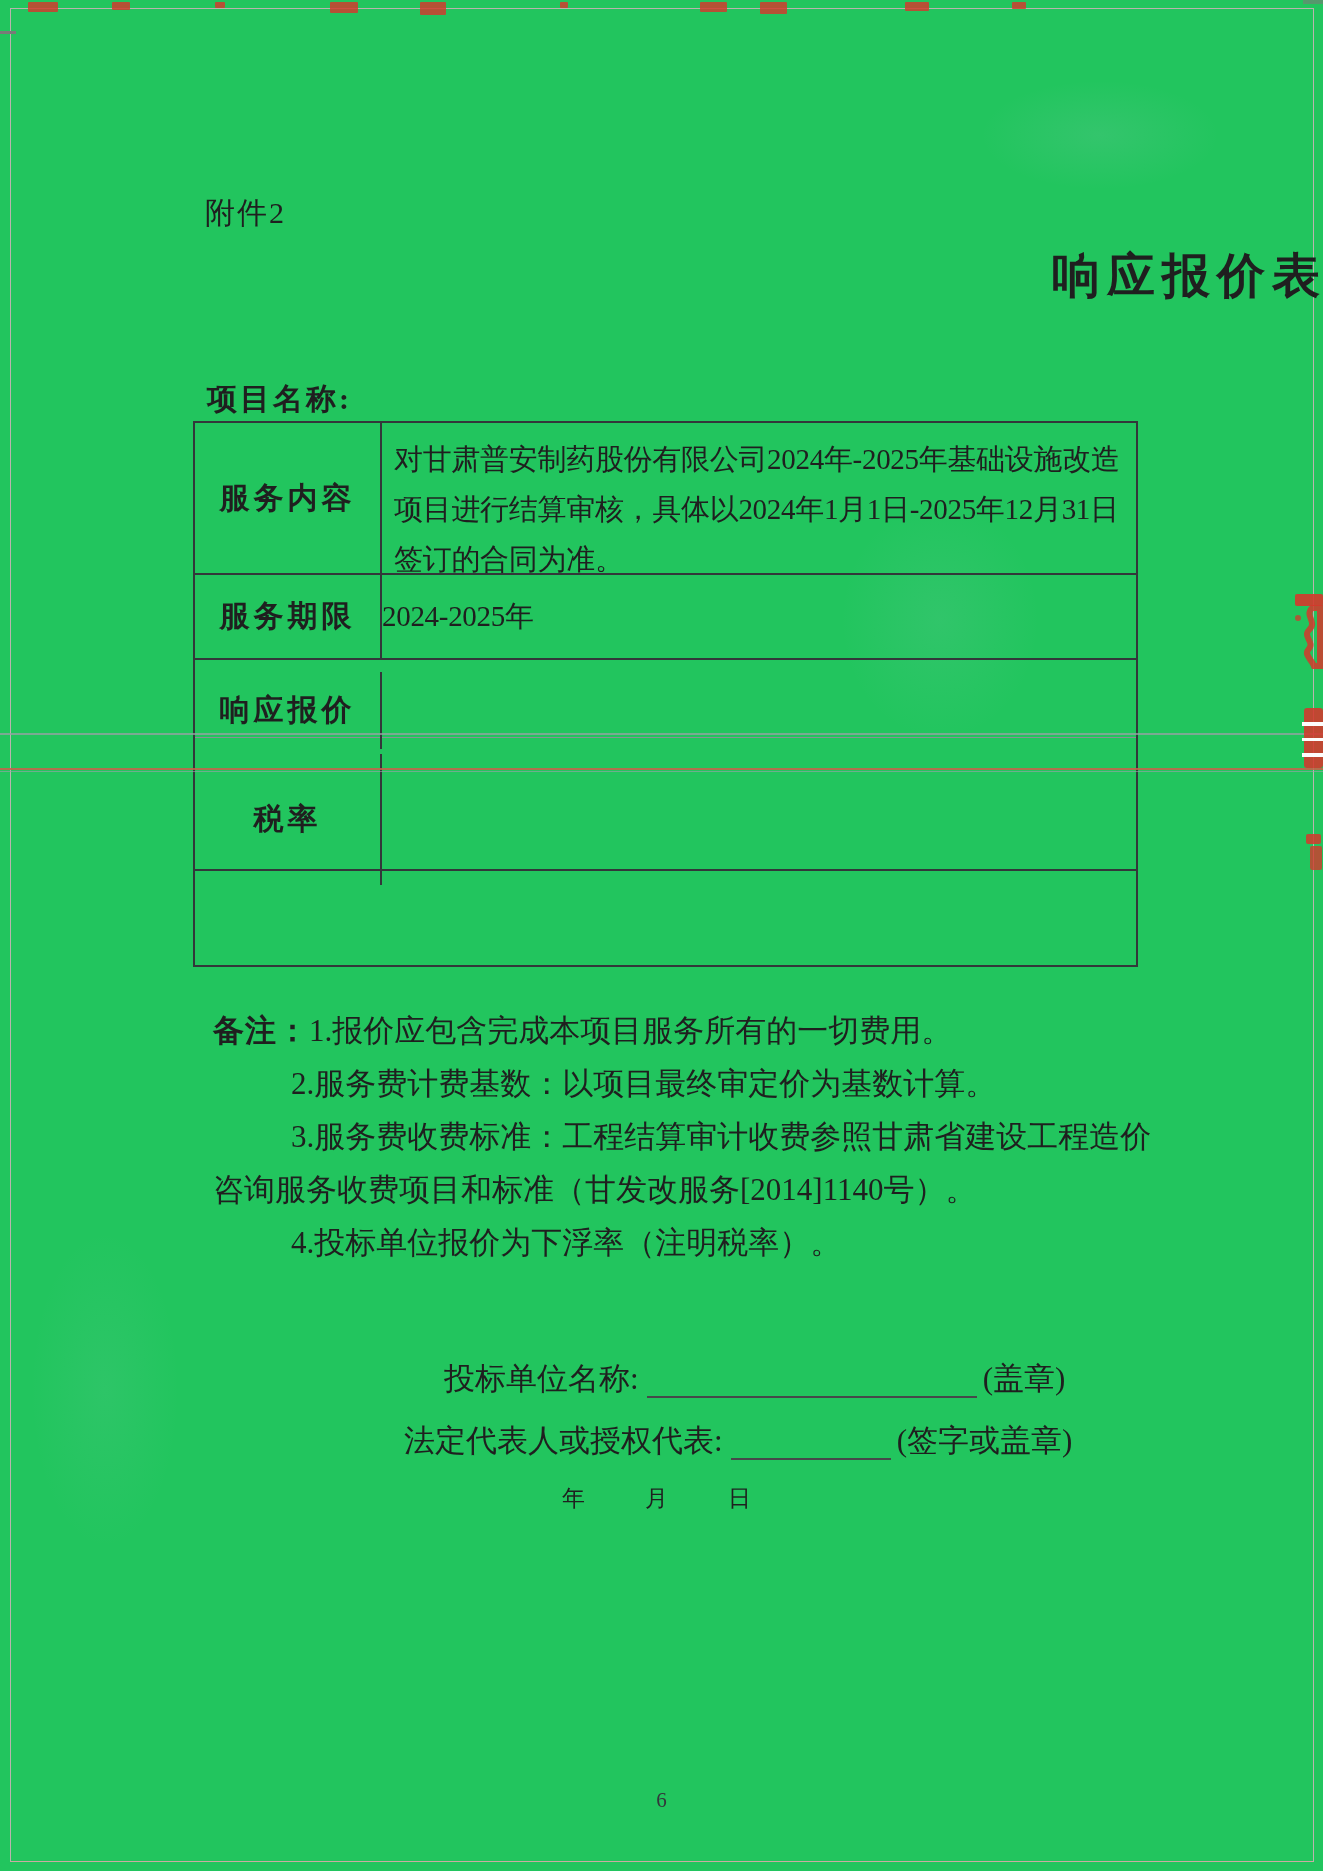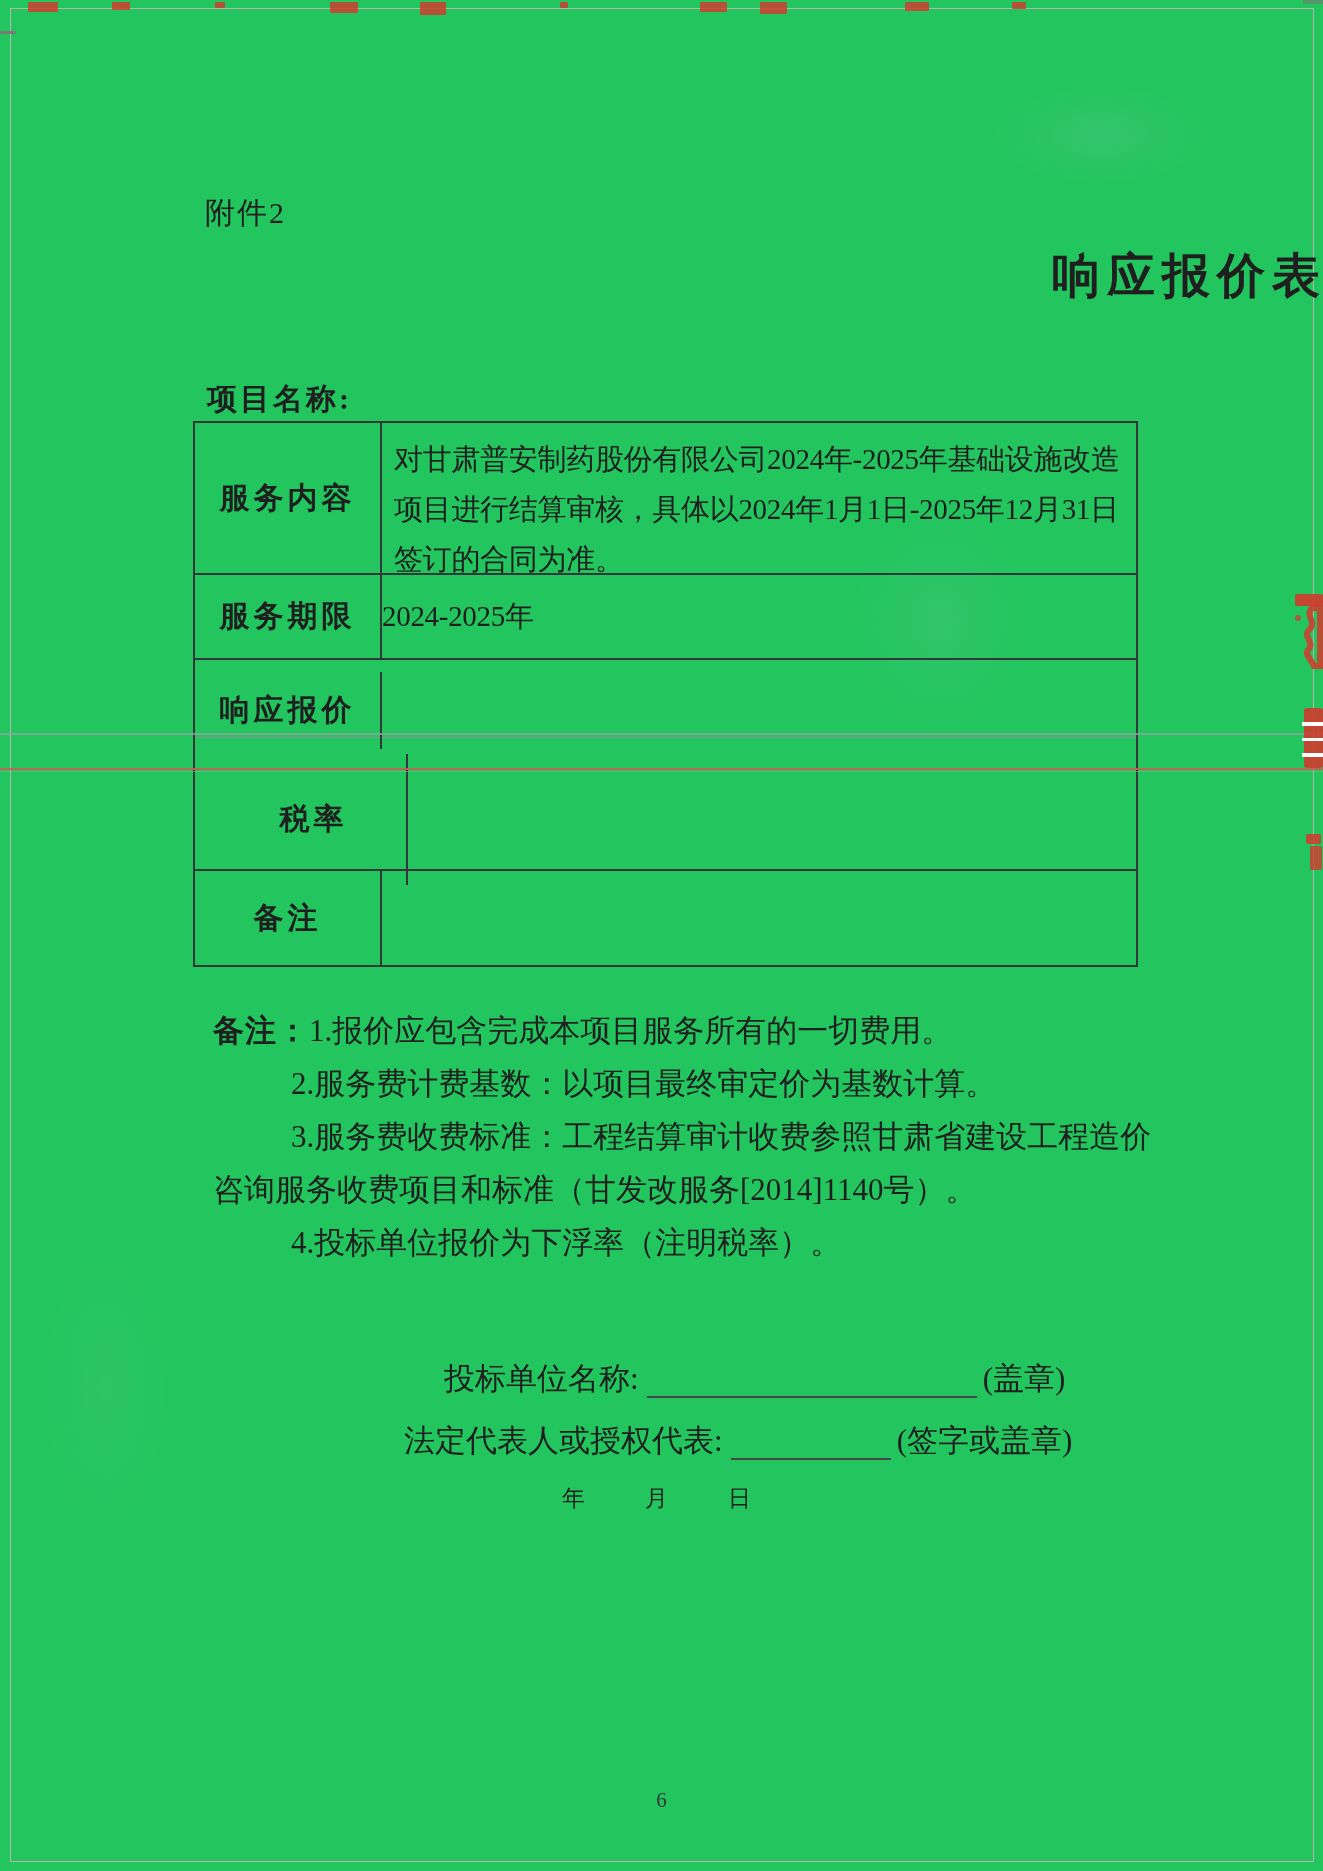--- a/index.html
+++ b/index.html
@@ -57,21 +57,21 @@
   }
   .td{flex:1;font-size:29px;letter-spacing:-.3px;}
   .r1{height:150px;}
   .r2{height:83px;}
   .r3{height:77px;}
   .r4{height:131px;}
   .r5{height:94px;}
   .r1 .td{padding:11px 14px 0 12px;line-height:50px;}
   .r2 .td{display:flex;align-items:center;}
   .low1{transform:translateY(12px);}
-  .low2{transform:translateY(16px);padding-left:26px;}
+  .low2{transform:translateY(16px);}
   
   .seam-g1{position:absolute;left:0;top:733px;width:1323px;height:2px;background:var(--seam-gray);opacity:.75;}
   .seam-r{position:absolute;left:0;top:768px;width:1323px;height:2px;background:var(--seam-red);opacity:.85;}
   .seam-g2{position:absolute;left:0;top:771px;width:1323px;height:1px;background:var(--seam-gray);opacity:.65;}
   
   .notes{position:absolute;left:213px;top:1004px;width:945px;font-size:31px;line-height:53px;}
   .notes p{margin:0;}
   .notes .lead b{font-weight:700;letter-spacing:1px;}
   .notes .indent{text-indent:78px;}
   
@@ -126,21 +126,20 @@
     </div>
     <div class="tr r3">
       <div class="th low1">响应报价</div>
       <div class="td"></div>
     </div>
     <div class="tr r4 seam-top">
       <div class="th low2">税率</div>
       <div class="td"></div>
     </div>
     <div class="tr r5">
-      <div class="th">备注</div>
       <div class="td"></div>
     </div>
   </div>
 
   <div class="seam-g1"></div>
   <div class="seam-r"></div>
   <div class="seam-g2"></div>
 
   <div class="notes">
     <p class="lead"><b>备注：</b><span>1.报价应包含完成本项目服务所有的一切费用。</span></p>

